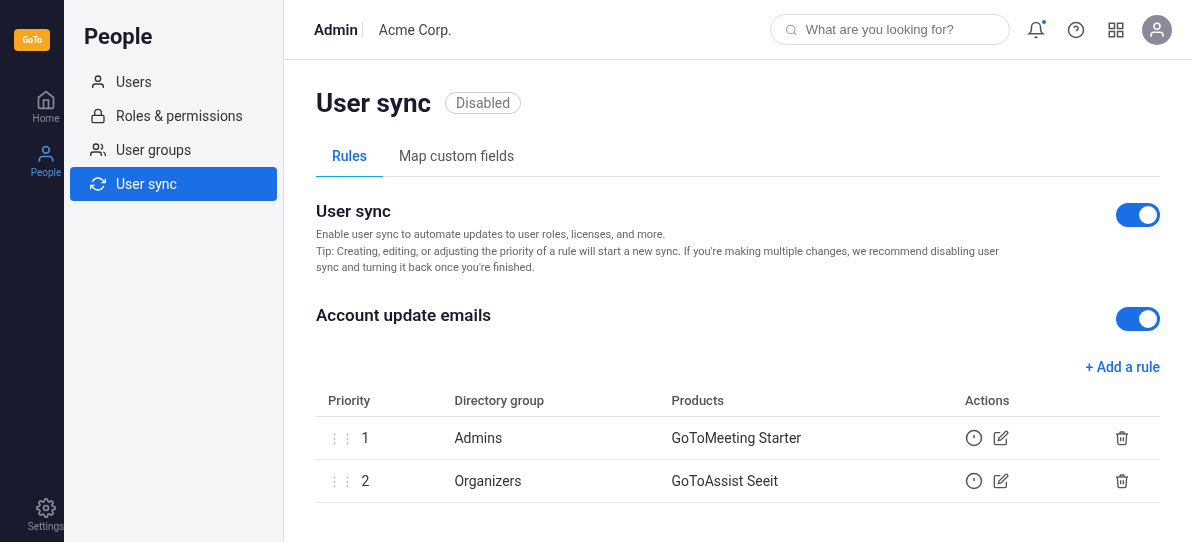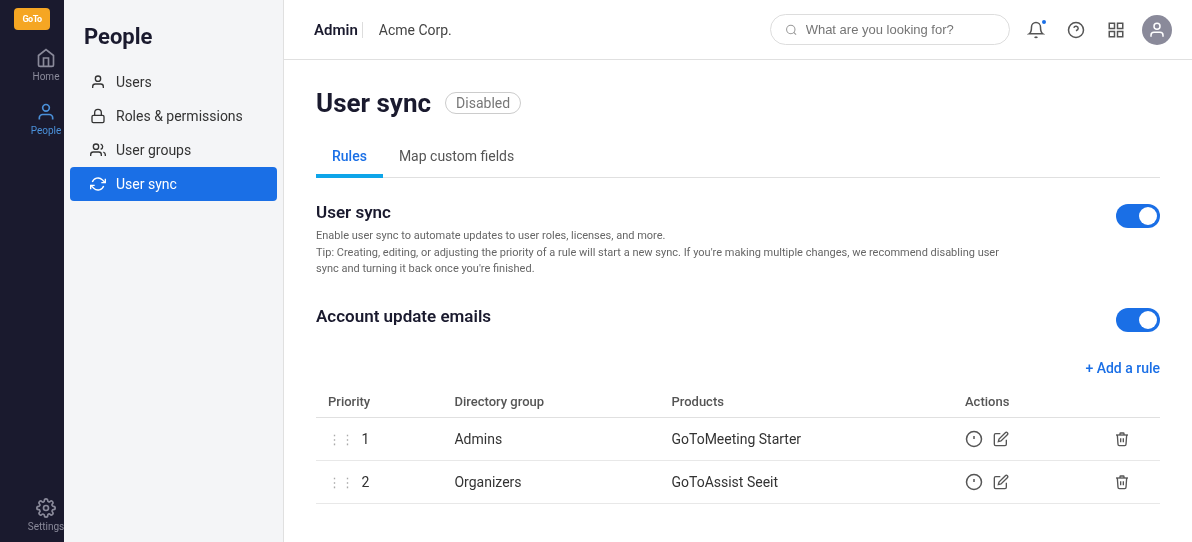--- a/index.html
+++ b/index.html
@@ -13,21 +13,21 @@
       flex-direction: column;
       align-items: center;
       padding-top: 0;
       flex-shrink: 0;
     }
     .logo-area {
       width: 100%;
       display: flex;
       align-items: center;
       justify-content: center;
-      padding: 8px 0;
+      padding: 29px 0;
       background: #1a1a2e;
     }
     .goto-logo {
       background: #f5a623;
       border-radius: 4px;
       width: 36px;
       height: 22px;
       display: flex;
       align-items: center;
       justify-content: center;
@@ -196,21 +196,21 @@
     .tab {
       padding: 10px 16px;
       font-size: 14px;
       color: #555;
       cursor: pointer;
       border-bottom: 3px solid transparent;
       margin-bottom: -1px;
     }
     .tab.active {
       color: #1a6fe6;
-      border-bottom: 4px solid #0ea5e9;
+      border-bottom: 1px solid #0ea5e9;
       font-weight: 500;
     }
 
     
     .section {
       display: flex;
       justify-content: space-between;
       align-items: flex-start;
       margin-bottom: 28px;
     }

